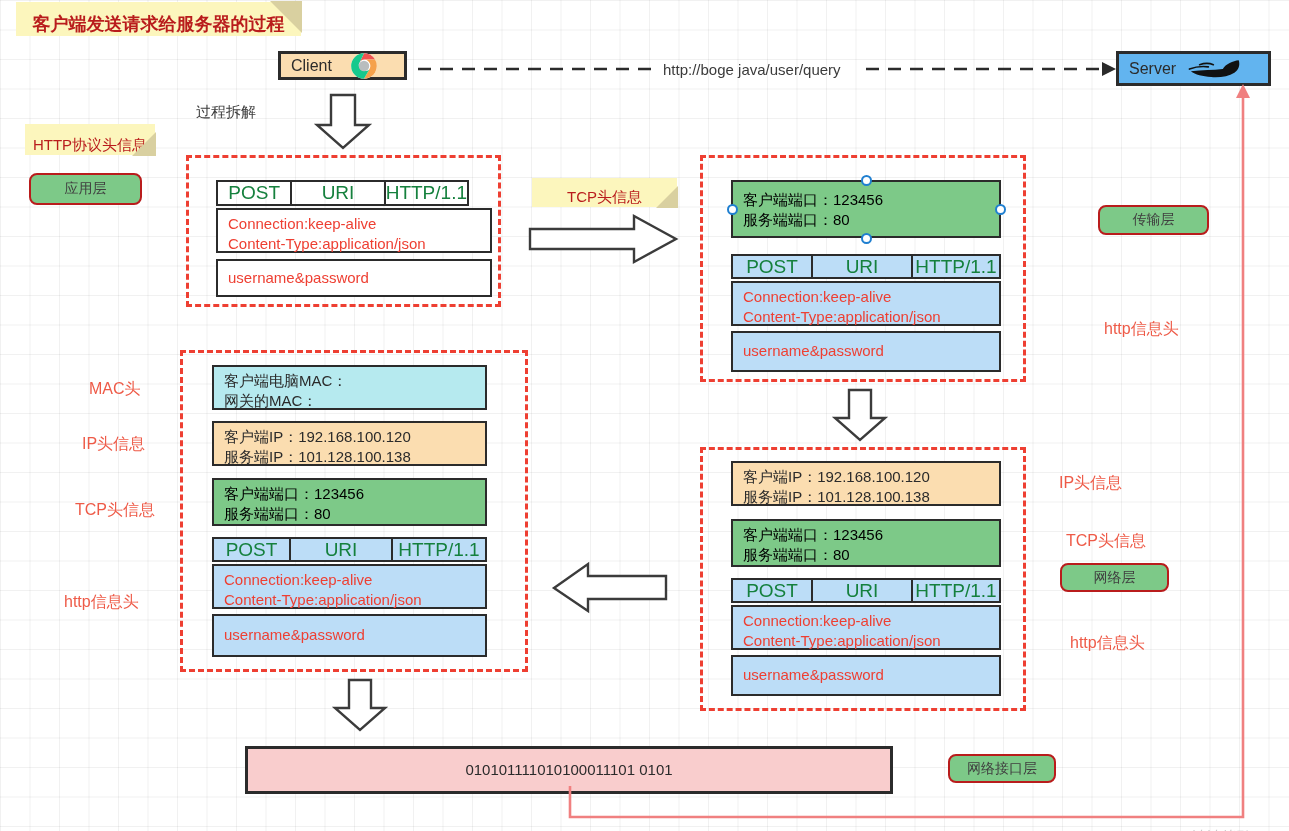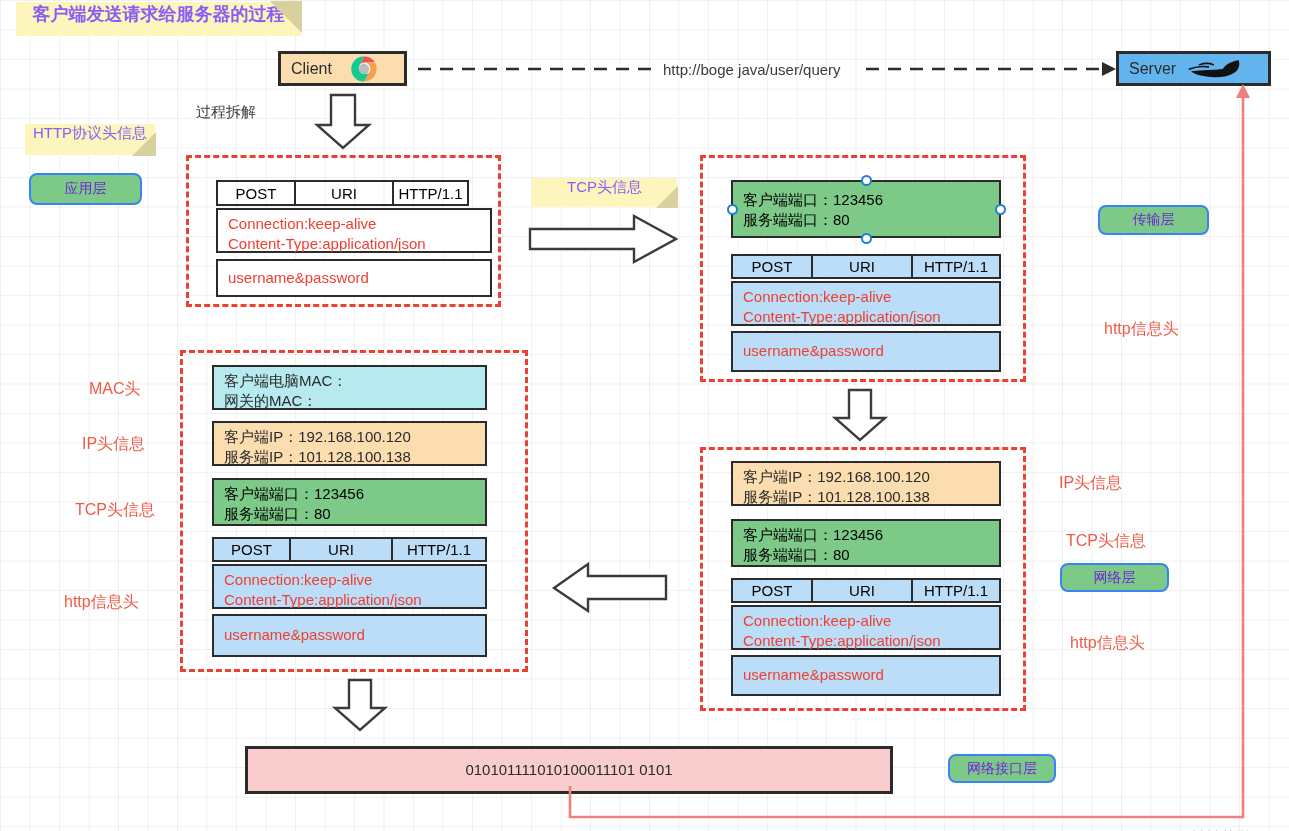--- a/index.html
+++ b/index.html
@@ -9,40 +9,40 @@
     background-image:
       linear-gradient(to right, rgba(0,0,0,0.055) 1px, transparent 1px),
       linear-gradient(to bottom, rgba(0,0,0,0.055) 1px, transparent 1px);
     background-size:29.5px 29.5px;
     font-family:"Liberation Sans","DejaVu Sans",sans-serif;
   }
   .abs{position:absolute;box-sizing:border-box;}
 
   
   .sticky{
-    background:#fcf6bd;color:#8b5cf6;display:flex;align-items:flex-start;
+    background:#fcf6bd;color:#b91c1c;display:flex;align-items:flex-end;
     justify-content:center;font-size:15px;white-space:nowrap;
   }
   .sticky.bold{font-weight:bold;font-size:18px;}
   .fold-tr{
     position:absolute;right:-1px;top:-1px;width:0;height:0;
     border-left:16px solid transparent;border-bottom:16px solid transparent;
     border-top:16px solid #d9d0a0;border-right:16px solid #d9d0a0;
   }
   .fold-br{
     position:absolute;right:-1px;bottom:-1px;width:0;height:0;
     border-left:16px solid transparent;border-top:16px solid transparent;
     border-bottom:16px solid #d9d0a0;border-right:16px solid #d9d0a0;
   }
 
   
   .layer-badge{
-    background:#7dc988;border:2px solid #3b82f6;border-radius:8px;
+    background:#7dc988;border:2px solid #b91c1c;border-radius:8px;
     display:flex;align-items:center;justify-content:center;
-    font-size:14px;color:#6d28d9;white-space:nowrap;
+    font-size:14px;color:#404040;white-space:nowrap;
   }
 
   
   .endpoint{
     border:3px solid #2b2b2b;display:flex;align-items:center;
     padding:0 10px;font-size:16px;color:#2b2b2b;gap:12px;
   }
   .endpoint.client{background:#fbddb0;}
   .endpoint.server{background:#62b4ef;}
 
@@ -62,21 +62,21 @@
   .prow.orange{background:#fbddb0;color:#2b2b2b;}
   .prow.cyan{background:#b6eaef;color:#2b2b2b;}
   .prow.pink{background:#f9cdcd;color:#2b2b2b;justify-content:center;font-size:15px;}
   .prow.twoline{display:block;padding-top:4px;}
   .prow.twoline span{display:block;}
 
   
   .startline{display:flex;border:2px solid #2b2b2b;box-sizing:border-box;}
   .startline > div{
     display:flex;align-items:center;justify-content:center;
-    font-size:15px;color:#000000;
+    font-size:19px;color:#15803d;
   }
   .startline > div + div{border-left:2px solid #2b2b2b;}
   .startline.blue > div{background:#bcddf7;}
 
   
   .red-label{color:#ee5a47;font-size:16px;white-space:nowrap;}
 
   
   .plain{color:#3b3b3b;font-size:15px;white-space:nowrap;}
   .watermark{color:#c9c9c9;font-size:15px;white-space:nowrap;font-style:italic;}
@@ -84,21 +84,21 @@
   svg{display:block;overflow:visible;}
 </style>
 </head>
 <body>
 
 <div class="abs sticky bold" style="left:16px;top:2px;width:285px;height:34px;">
   <span>客户端发送请求给服务器的过程</span>
   <span class="fold-tr"></span>
 </div>
 
-<div class="abs endpoint client" style="left:278px;top:51px;width:129px;height:35px;">
+<div class="abs endpoint client" style="left:278px;top:51px;width:129px;height:29px;">
   <span>Client</span>
   <svg width="40" height="28" viewBox="0 0 48 48">
     <circle cx="24" cy="24" r="22" fill="#ffffff"></circle>
     <path d="M24 2 A22 22 0 0 1 43 13 L26 13 A11 11 0 0 0 15 21 Z" fill="#ef5350"></path>
     <path d="M43 13 A22 22 0 0 1 24 46 L33 30 A11 11 0 0 0 26 13 Z" fill="#f5a14b"></path>
     <path d="M24 46 A22 22 0 0 1 24 2 L15 21 A11 11 0 0 0 33 30 Z" fill="#16c98d"></path>
     <circle cx="24" cy="24" r="9" fill="#b9bdbe"></circle>
   </svg>
 </div>
 

